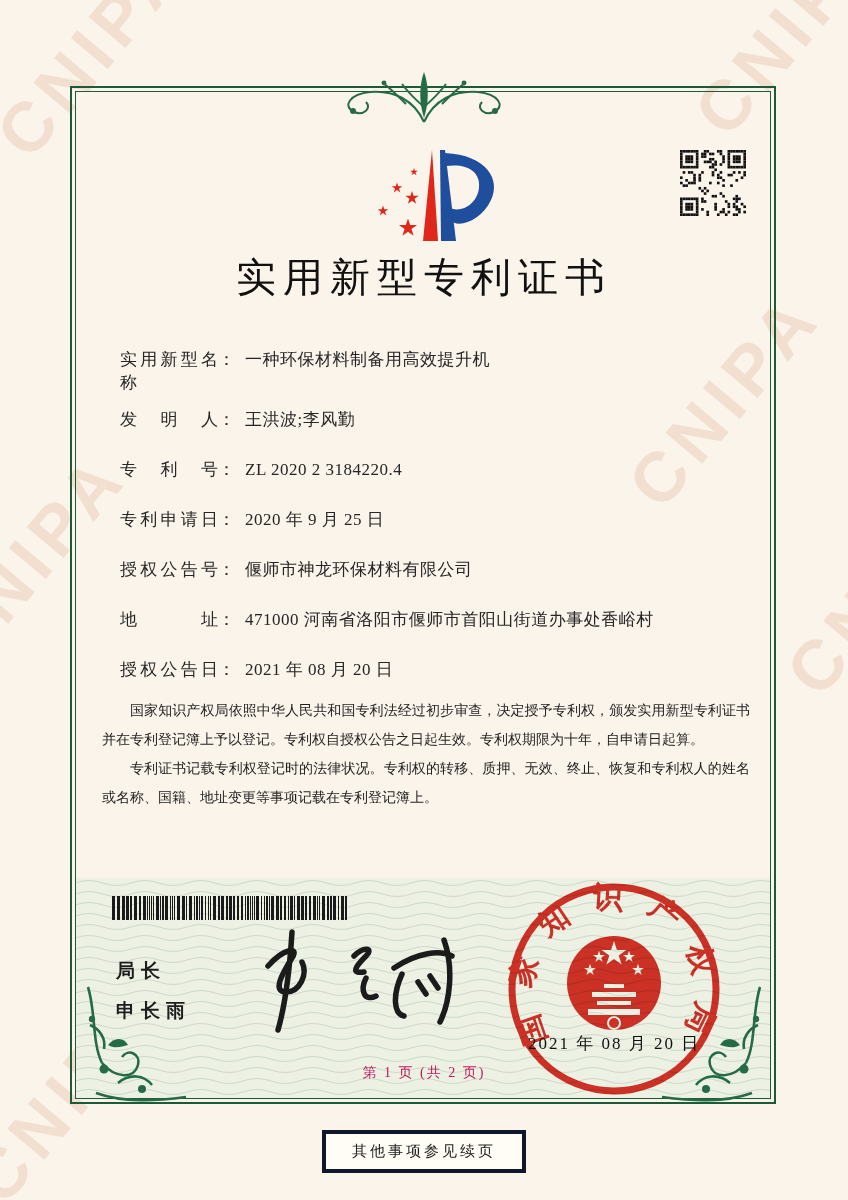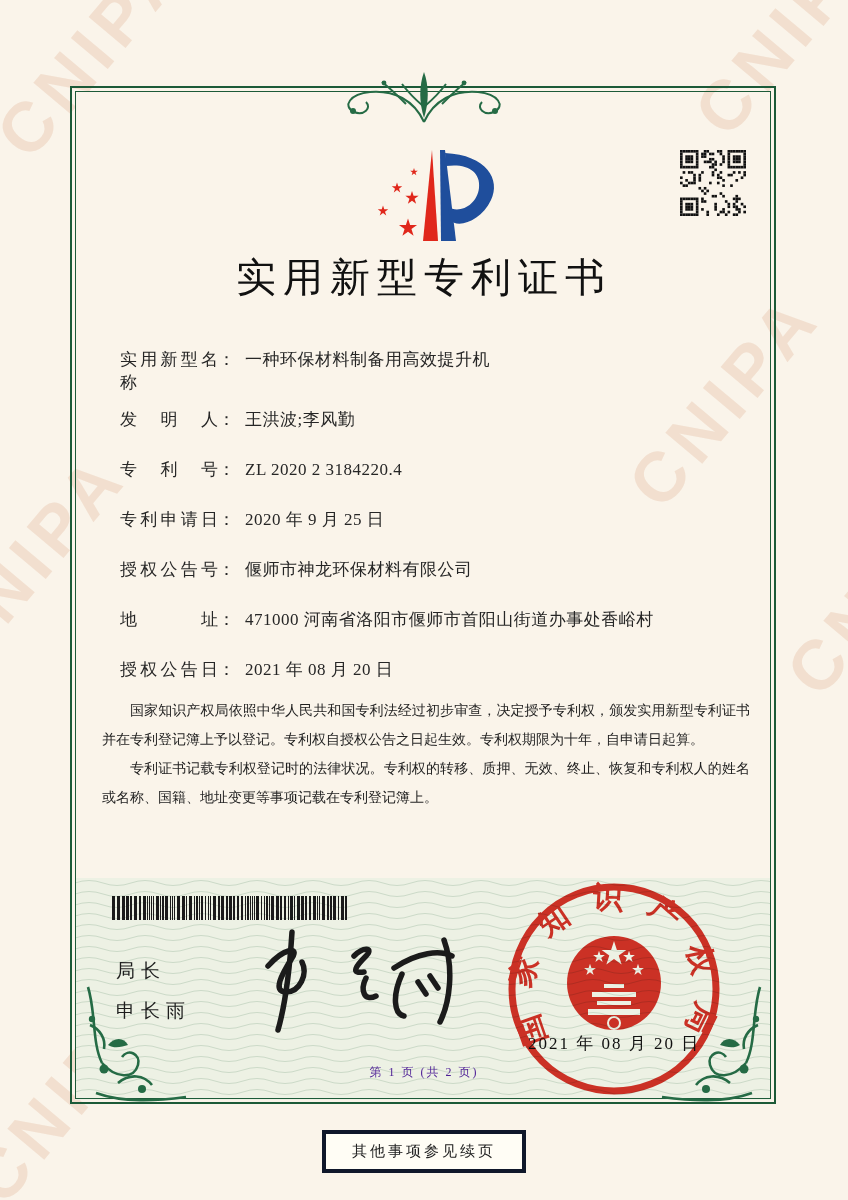--- a/index.html
+++ b/index.html
@@ -56,32 +56,32 @@
   .frow-sub{ position:absolute; left:330px; top:0; white-space:nowrap; }
   .body-text{
     position:absolute; left:102px; top:696px; width:648px; z-index:3;
     font-size:14px; line-height:29px; text-align:justify; color:#1f1f1f;
   }
   .body-text p{ margin:0; text-indent:2em; }
   .barcode{ position:absolute; left:112px; top:896px; z-index:3; }
   .signer{
     position:absolute; left:116px; top:958px; z-index:3;
     font-family:"Liberation Sans","DejaVu Sans",sans-serif;
-    font-size:19px; letter-spacing:6px; color:#1d1d1d;
+    font-size:19px; letter-spacing:6px; color:#1d1d1d;font-weight:bold;
   }
   .signer div{ margin-bottom:14px; }
   .signature{ position:absolute; left:238px; top:922px; z-index:3; }
   .seal{ position:absolute; left:505px; top:880px; z-index:4; opacity:.93; mix-blend-mode:multiply; }
   .seal-date{
     position:absolute; left:528px; top:1032px; z-index:5;
     font-size:17px; letter-spacing:2px; color:#101010; white-space:nowrap;
   }
   .page-indicator{
     position:absolute; left:0; top:1064px; width:100%; text-align:center;
-    font-size:12px; letter-spacing:2px; color:#4c1d95; z-index:3;
+    font-size:14px; letter-spacing:2px; color:#be185d; z-index:3;
   }
   .note-box{
     position:absolute; left:50%; transform:translateX(-50%); top:1130px;
     background:#fffdf5; border:4px solid #0f172a; padding:8px 26px;
     font-size:15px; letter-spacing:3px; color:#222; z-index:3; white-space:nowrap;
   }
 </style>
 </head>
 <body>
 

